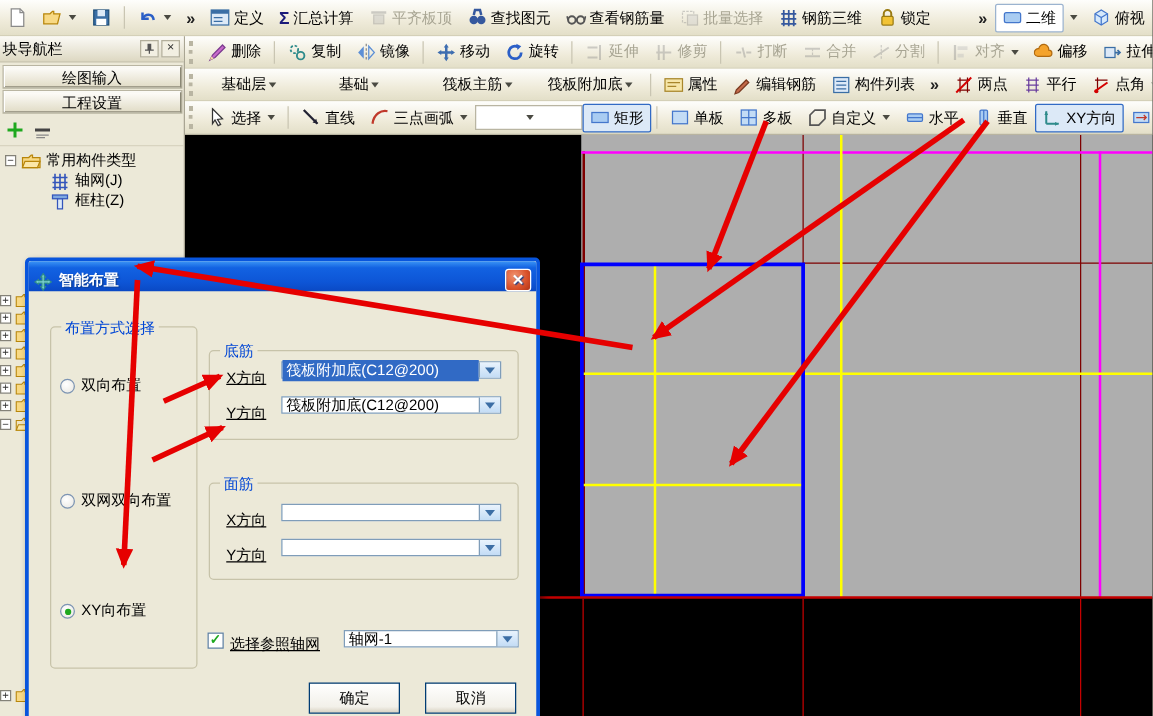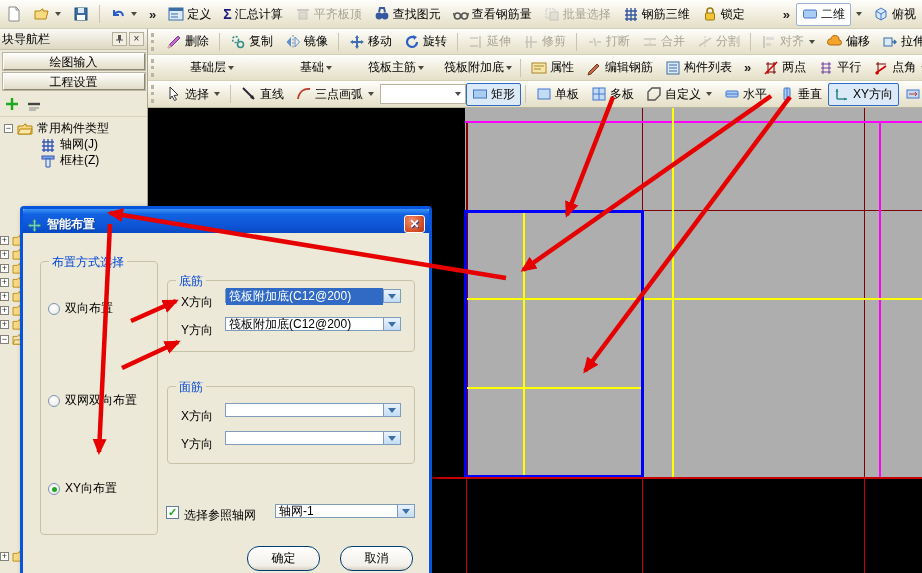--- a/index.html
+++ b/index.html
@@ -14,21 +14,21 @@
   #tb4 { left:148px; top:81px; width:774px; height:27px; border-bottom:1px solid #B8B4A0; }
   .grip { width:5px; height:18px; margin:0 4px 0 3px; border-left:3px dotted #B9B5A2; flex:none; }
   .sep  { width:1px; height:18px; background:#C9C5B2; margin:0 4px; flex:none; }
   .tbtn { display:flex; align-items:center; gap:3px; padding:2px 5px; border:1px solid transparent; border-radius:2px; flex:none; }
   .tbtn.pressed { border-color:#316AC5; background:#DCE9F7; }
   .tbtn.disabled { color:#A8A593; }
   .tbtn.disabled svg { opacity:.38; filter:grayscale(1); }
   .caret { width:0; height:0; border-left:3px solid transparent; border-right:3px solid transparent; border-top:4px solid #4a4a42; margin-left:2px; flex:none; }
   .ovf { font-weight:bold; font-size:13px; padding:0 6px; color:#222; flex:none; }
   .i { width:16px; height:16px; flex:none; }
-  .fcombo { display:flex; align-items:center; justify-content:flex-end; padding:2px 4px; min-width:78px; flex:none; }
+  .fcombo { display:flex; align-items:center; justify-content:center; padding:2px 4px; min-width:78px; flex:none; }
   .wbtn { background:#fff; border:1px solid #9BB3CF; }
 
   
   #sidebar { position:absolute; left:0; top:29px; width:148px; height:544px; background:#ECE9D8; border-right:1px solid #A9A593; z-index:2; }
   .sb-head { display:flex; align-items:center; height:21px; padding:0 3px 0 2px; background:linear-gradient(#FBFAF6,#DDD8C2); border-bottom:1px solid #C5C1AC; }
   .sb-head .ttl { flex:1; overflow:hidden; }
   .sb-tool { width:15px; height:14px; border:1px solid #B3AF9C; background:#F2EFE2; display:flex; align-items:center; justify-content:center; font-size:10px; line-height:1; margin-left:2px; color:#333; }
   .sb-btn { display:block; width:142px; margin:3px auto 0; height:17px; text-align:center; line-height:16px; background:linear-gradient(#FDFCF9,#E2DDC8); border:1px solid #fff; border-right-color:#8a8774; border-bottom-color:#8a8774; box-shadow:0 0 0 1px #B9B5A2; }
   .mini { display:flex; gap:6px; padding:6px 4px 4px 4px; border-bottom:1px solid #D8D4C0; }
   .tree { padding:4px 0 0 4px; position:relative; }
@@ -44,28 +44,28 @@
   
   #dialog { position:absolute; left:20px; top:206px; width:412px; height:380px; z-index:10; border:3px solid #0855DD; border-radius:4px 4px 0 0; background:#ECE9D8; box-shadow:3px 3px 6px rgba(0,0,0,.45); }
   .dlg-title { display:flex; align-items:flex-end; gap:5px; height:24px; padding:0 4px; border-radius:2px 2px 0 0; background:linear-gradient(180deg,#3B94F5 0%,#1262E2 22%,#0D55D6 70%,#0A49C4 100%); color:#fff; font-weight:bold; text-shadow:1px 1px 1px #0b3d91; }
   .dlg-title .ttl { flex:1; }
   .xbtn { width:21px; height:18px; border:1px solid #fff; border-radius:3px; background:radial-gradient(circle at 35% 30%,#F0926F,#D9512A 60%,#B03318); color:#fff; font-weight:bold; font-size:12px; line-height:16px; text-align:center; }
   .grp { position:absolute; border:1px solid #C7C3A9; border-radius:4px; }
   .grp > .glabel { position:absolute; top:-8px; left:8px; background:#ECE9D8; padding:0 3px; color:#0046D5; }
   .radio { position:absolute; display:flex; align-items:center; gap:5px; }
   .rdot { width:12px; height:12px; border:1px solid #7C94B3; border-radius:50%; background:radial-gradient(circle at 40% 35%,#fff,#E8E6E0); flex:none; position:relative; }
   .rdot.on::after { content:""; position:absolute; left:3px; top:3px; width:5px; height:5px; border-radius:50%; background:#1EA81E; }
-  .flabel { position:absolute; }
+  .flabel { position:absolute;text-decoration:underline; }
   .combo { position:absolute; height:14px; background:#fff; border:1px solid #7F9DB9; display:flex; align-items:center; }
   .combo .val { flex:1; padding:0 3px; overflow:hidden; white-space:nowrap; }
   .combo .val.hl { background:#316AC5; color:#fff; }
   .combo .cbtn { width:17px; height:100%; border-left:1px solid #7F9DB9; background:linear-gradient(#E9F3FD,#C3DCF5); display:flex; align-items:center; justify-content:center; flex:none; }
   .combo .cbtn::after { content:""; width:0; height:0; border-left:4px solid transparent; border-right:4px solid transparent; border-top:5px solid #3C6EA5; }
   .chk { position:absolute; width:13px; height:13px; background:#fff; border:1px solid #5E7F9E; color:#1EA81E; font-weight:bold; font-size:11px; line-height:11px; text-align:center; }
-  .pbtn { position:absolute; width:73px; height:25px; border:1px solid #003C74; border-radius:12px; background:linear-gradient(#FFFFFF,#F2F0E9 80%,#D8D2C2); text-align:center; line-height:23px; }
+  .pbtn { position:absolute; width:73px; height:25px; border:1px solid #003C74; border-radius:0; background:linear-gradient(#FFFFFF,#F2F0E9 80%,#D8D2C2); text-align:center; line-height:23px; }
 
   
   #arrows { position:absolute; left:0; top:0; z-index:50; pointer-events:none; }
 </style>
 </head>
 <body>
 
 <div id="tb1" class="tb">
   <div class="tbtn">
       <svg class="i" viewBox="0 0 16 16">

